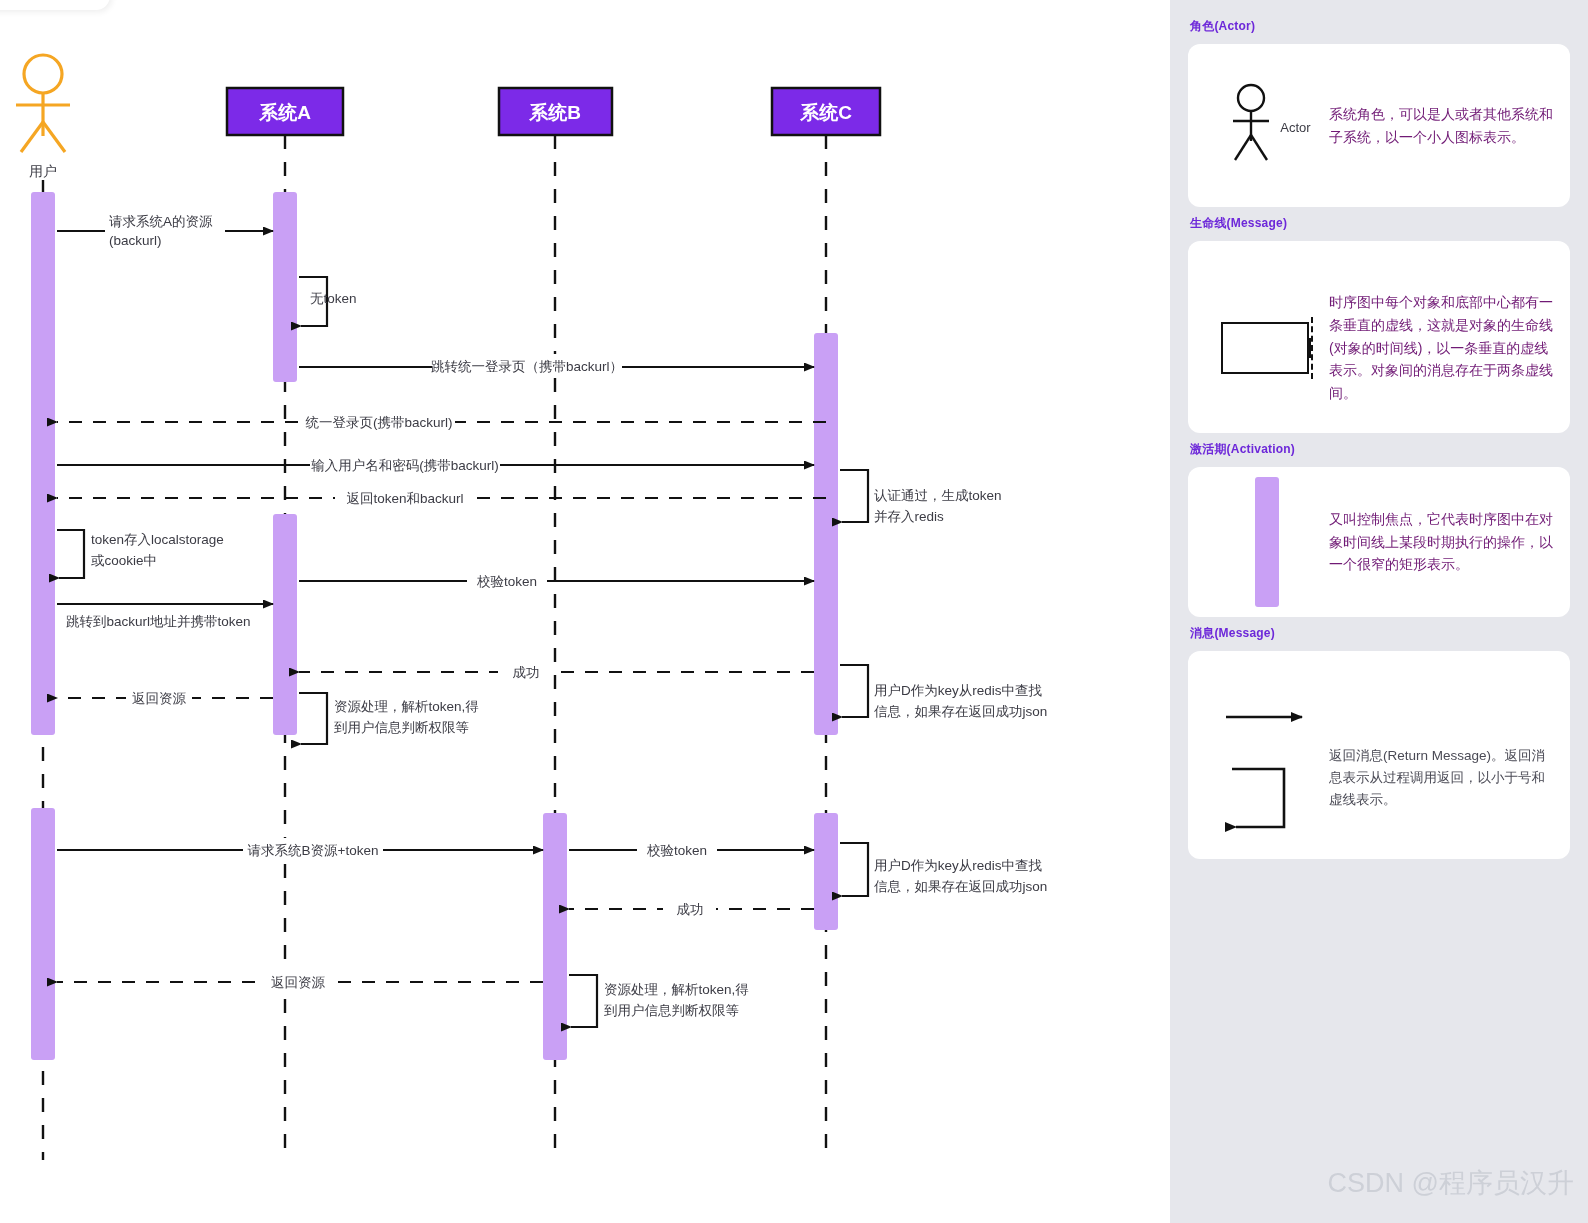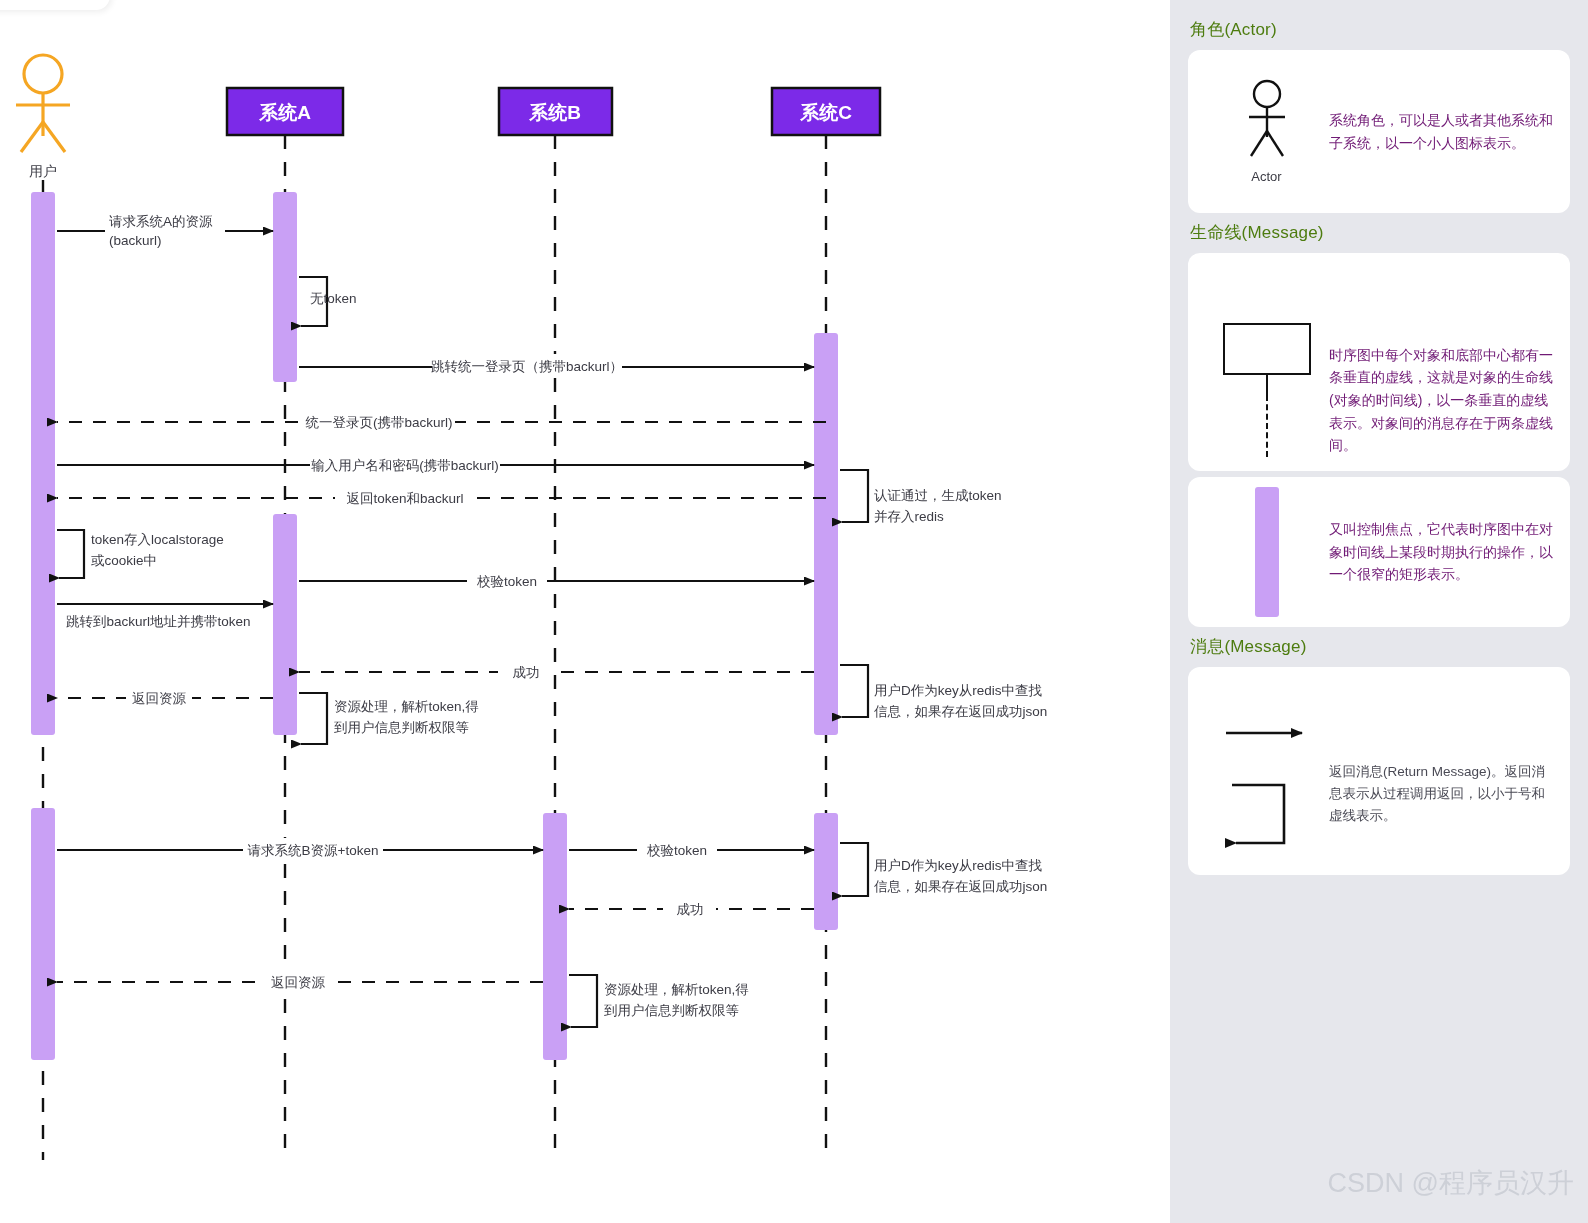--- a/index.html
+++ b/index.html
@@ -41,31 +41,31 @@
     font-family:"Liberation Sans","DejaVu Sans",sans-serif;text-anchor:middle;}
 
   
   .legend-pane{
     position:absolute;left:1170px;top:0;width:418px;height:1223px;
     background:#e6e7ec;
     box-sizing:border-box;padding:10px 18px 0 18px;
     overflow:hidden;
   }
   .legend-title{
-    color:#4d7c0f;font-size:17px;font-weight:normal;
+    color:#6d28d9;font-size:12px;font-weight:bold;
     margin:8px 0 9px 2px;letter-spacing:.2px;
   }
   .legend-card{
     background:#ffffff;border-radius:12px;
     display:flex;align-items:center;
     padding:14px 16px;box-sizing:border-box;
     margin-bottom:6px;
   }
   .legend-card .fig{
-    flex:0 0 125px;display:flex;flex-direction:column;
+    flex:0 0 125px;display:flex;flex-direction:row;
     align-items:center;justify-content:center;
   }
   .legend-card .desc{
     flex:1 1 auto;color:#701a75;font-size:14px;line-height:1.62;
     font-family:Liberation Sans, sans-serif;
   }
   .fig-caption{font-size:13px;color:#3b3b44;margin-top:4px;}
   .ll-rect{width:88px;height:52px;border:2.6px solid #111;background:#fff;box-sizing:border-box;}
   .ll-stem{width:0;height:20px;border-left:2.6px solid #111;}
   .ll-dots{height:62px;width:0;border-left:2.6px dashed #111;}
@@ -267,29 +267,30 @@
           <line x1="11" y1="38" x2="47" y2="38" stroke="#111" stroke-width="2.4"></line>
           <line x1="29" y1="52" x2="13" y2="77" stroke="#111" stroke-width="2.4"></line>
           <line x1="29" y1="52" x2="45" y2="77" stroke="#111" stroke-width="2.4"></line>
         </svg>
         <div class="fig-caption">Actor</div>
       </div>
       <div class="desc">系统角色，可以是人或者其他系统和子系统，以一个小人图标表示。</div>
     </div>
 
     <div class="legend-title">生命线(Message)</div>
-    <div class="legend-card" style="height:218px;align-items:flex-end;padding-top:36px">
+    <div class="legend-card" style="height:192px;align-items:center;padding-top:36px">
       <div class="fig">
         <div class="ll-rect"></div>
         <div class="ll-stem"></div>
         <div class="ll-dots"></div>
       </div>
       <div class="desc">时序图中每个对象和底部中心都有一条垂直的虚线，这就是对象的生命线(对象的时间线)，以一条垂直的虚线表示。对象间的消息存在于两条虚线间。</div>
     </div>
 
+    <div class="legend-title">激活期(Activation)</div>
     <div class="legend-card" style="height:150px">
       <div class="fig">
         <div class="act-bar"></div>
       </div>
       <div class="desc">又叫控制焦点，它代表时序图中在对象时间线上某段时期执行的操作，以一个很窄的矩形表示。</div>
     </div>
 
     <div class="legend-title">消息(Message)</div>
     <div class="msg-card">
 

